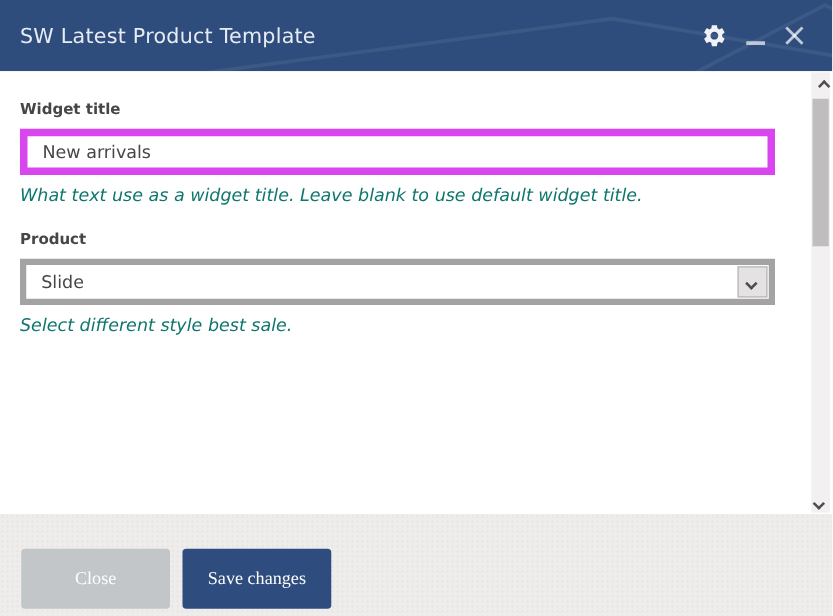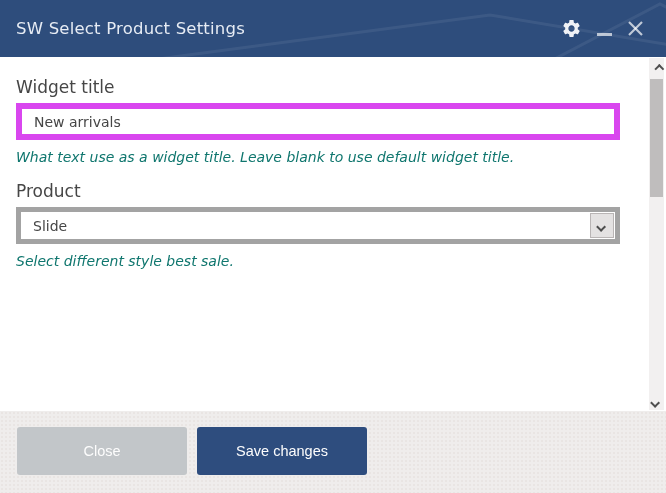--- a/index.html
+++ b/index.html
@@ -22,21 +22,21 @@
   .hicon { display: flex; align-items: center; justify-content: center; cursor: pointer; }
   .minimize-bar { width: 15px; height: 2.5px; background: rgba(255,255,255,0.66); margin-top: 12px; }
 
   
   .modal-body {
     position: relative; height: 354px; background: #fff;
     padding: 21px 46px 0 16px; overflow: hidden;
   }
   .form-group { margin-bottom: 15px; }
   .field-label {
-    display: block; font-size: 17px; font-weight: 400; color: #464646;
+    display: block; font-size: 12px; font-weight: 700; color: #464646;
     margin-bottom: 7px; line-height: 18px;
   }
   .text-input {
     display: block; width: 100%; height: 37px; border: 6px solid #d946ef;
     background: #fff; color: #464646; font-size: 14px; padding: 0 12px;
     font-family: inherit; outline: none; border-radius: 0;
   }
   .help-text {
     font-style: italic; color: #0f766e; font-size: 14px; line-height: 19px; margin-top: 8px;
   }
@@ -70,37 +70,37 @@
   .sb-track { flex: 1; position: relative; }
   .sb-thumb { position: absolute; top: 3px; left: 1px; width: 13px; height: 118px; background: #bfbdbd; cursor: grab; }
 
   
   .modal-footer {
     height: 82px; background: #efedec; padding: 16px 17px;
     background-image: radial-gradient(#e9e5e3 0.8px, transparent 0.9px);
     background-size: 4px 4px; display: flex; align-items: flex-start;
   }
   .btn {
-    display: inline-block; width: 170px; height: 48px; border: none; border-radius: 3px;
-    font-family: Liberation Sans, sans-serif; font-size: 14.5px; color: #fdfdfd; cursor: pointer; text-align: center;
+    display: inline-block; width: 119px; height: 48px; border: none; border-radius: 3px;
+    font-family: Liberation Serif, serif; font-size: 14.5px; color: #fdfdfd; cursor: pointer; text-align: center; margin-top: 12px;
   }
   .btn-close { background: #c2c6c9; margin-right: 10px; }
   .btn-save  { background: #2e4d7e; }
 </style>
 </head>
 <body>
 
 <div class="modal">
 
   <header class="modal-header">
     <svg class="header-pattern" width="666" height="57" viewBox="0 0 666 57" aria-hidden="true">
       <polyline points="120,64 490,15 700,50" fill="none" stroke="rgba(255,255,255,0.07)" stroke-width="3"></polyline>
       <polyline points="545,64 660,4 770,60" fill="none" stroke="rgba(255,255,255,0.07)" stroke-width="3"></polyline>
     </svg>
-    <h1 class="modal-title">SW Select Product Settings</h1>
+    <h1 class="modal-title">SW Latest Product Template</h1>
     <div class="header-icons">
       <span class="hicon" title="Settings">
         <svg width="21" height="21" viewBox="0 0 24 24" fill="rgba(255,255,255,0.93)">
           <path d="M19.14,12.94c0.04-0.3,0.06-0.61,0.06-0.94c0-0.32-0.02-0.64-0.07-0.94l2.03-1.58c0.18-0.14,0.23-0.41,0.12-0.61 l-1.92-3.32c-0.12-0.22-0.37-0.29-0.59-0.22l-2.39,0.96c-0.5-0.38-1.03-0.7-1.62-0.94L14.4,2.81c-0.04-0.24-0.24-0.41-0.48-0.41 h-3.84c-0.24,0-0.43,0.17-0.47,0.41L9.25,5.35C8.66,5.59,8.12,5.92,7.63,6.29L5.24,5.33c-0.22-0.08-0.47,0-0.59,0.22L2.74,8.87 C2.62,9.08,2.66,9.34,2.86,9.48l2.03,1.58C4.84,11.36,4.8,11.69,4.8,12s0.02,0.64,0.07,0.94l-2.03,1.58 c-0.18,0.14-0.23,0.41-0.12,0.61l1.92,3.32c0.12,0.22,0.37,0.29,0.59,0.22l2.39-0.96c0.5,0.38,1.03,0.7,1.62,0.94l0.36,2.54 c0.05,0.24,0.24,0.41,0.48,0.41h3.84c0.24,0,0.44-0.17,0.47-0.41l0.36-2.54c0.59-0.24,1.13-0.56,1.62-0.94l2.39,0.96 c0.22,0.08,0.47,0,0.59-0.22l1.92-3.32c0.12-0.22,0.07-0.47-0.12-0.61L19.14,12.94z M12,15.6c-1.98,0-3.6-1.62-3.6-3.6 s1.62-3.6,3.6-3.6s3.6,1.62,3.6,3.6S13.98,15.6,12,15.6z"></path>
         </svg>
       </span>
       <span class="hicon" title="Minimize">
         <span class="minimize-bar"></span>
       </span>
       <span class="hicon" title="Close">

